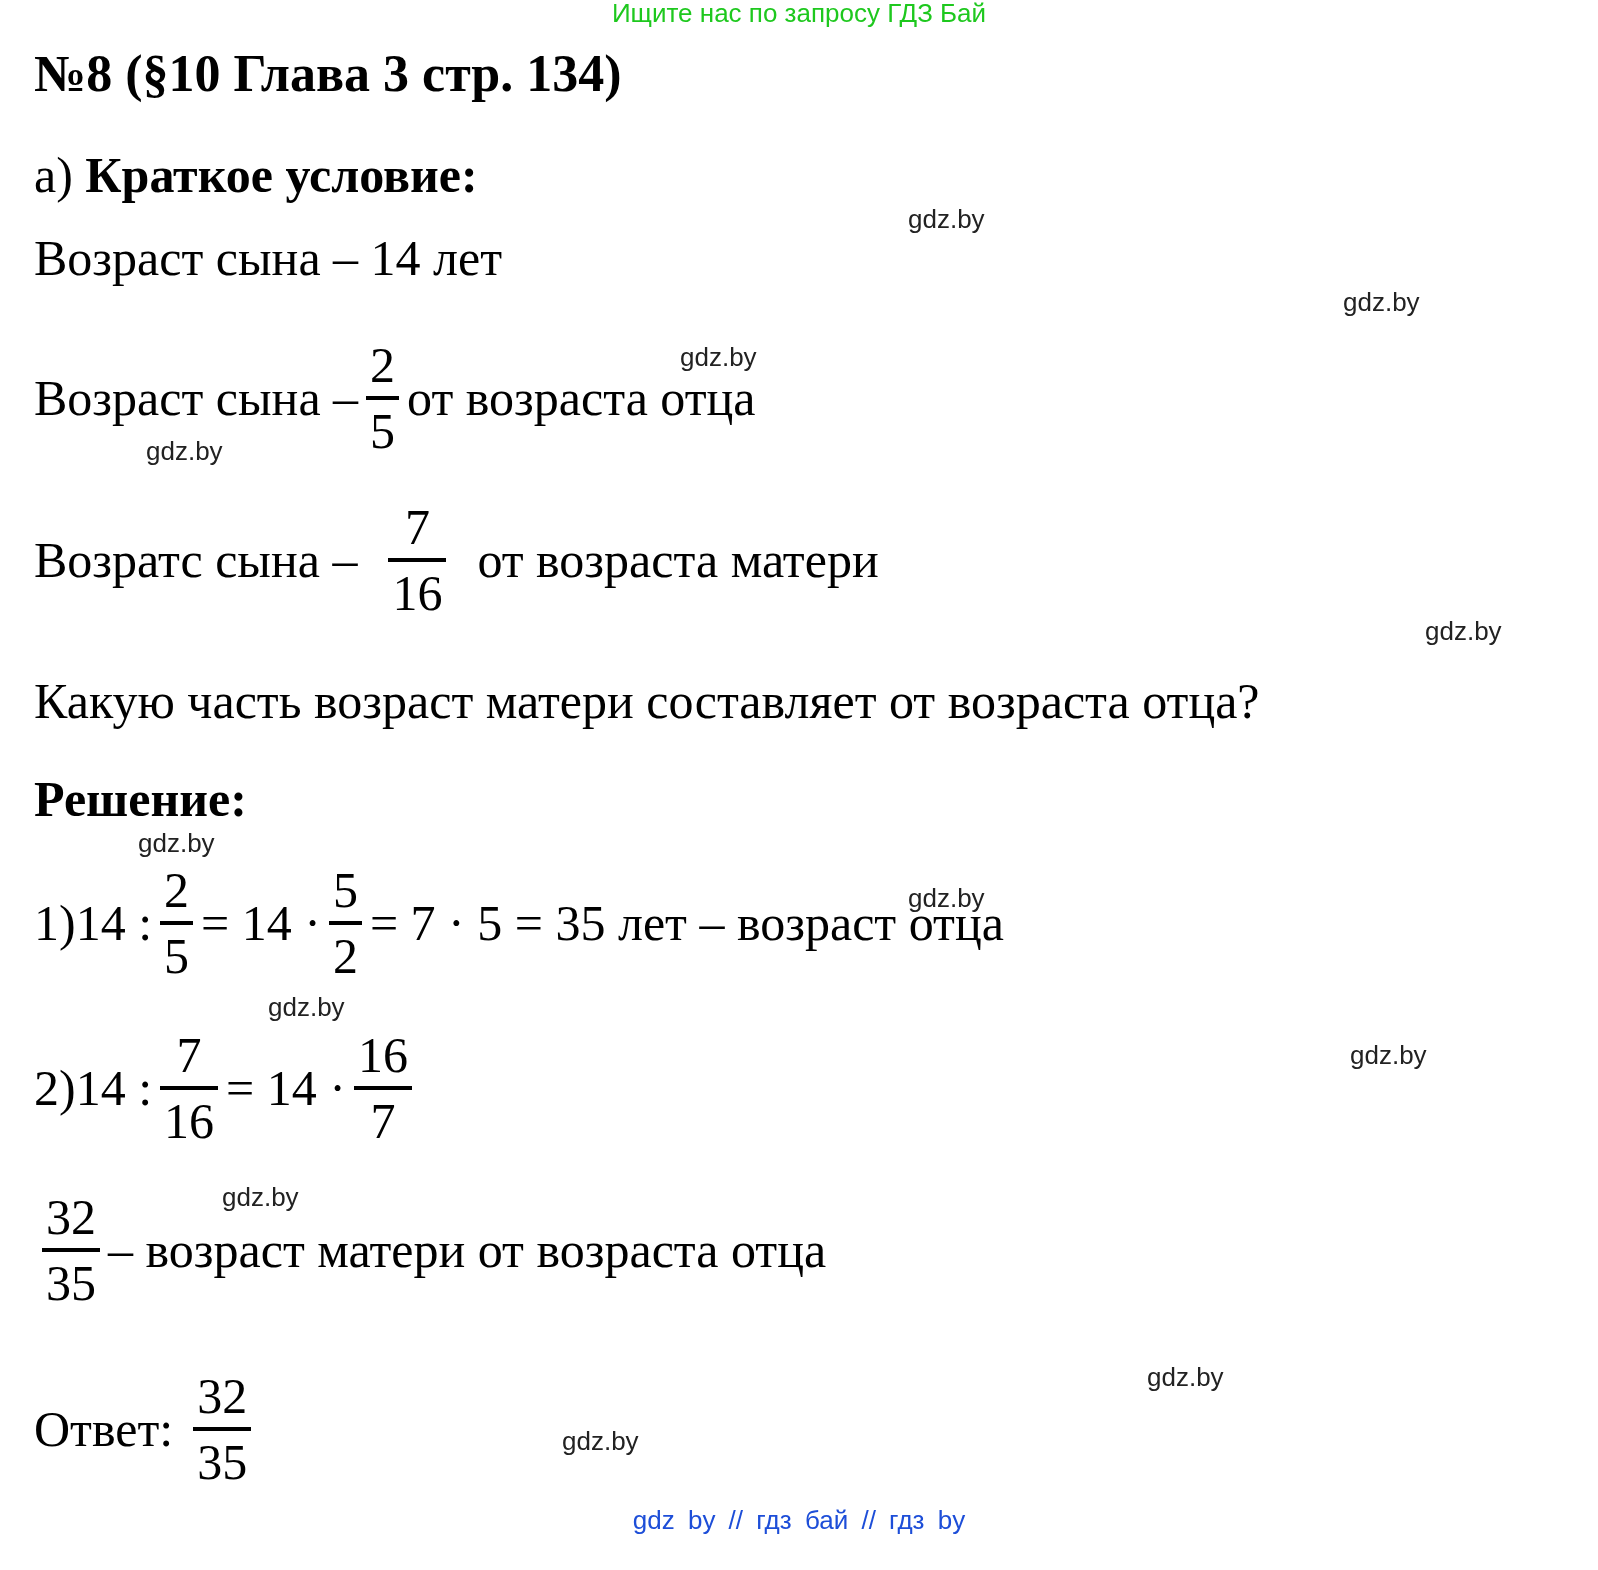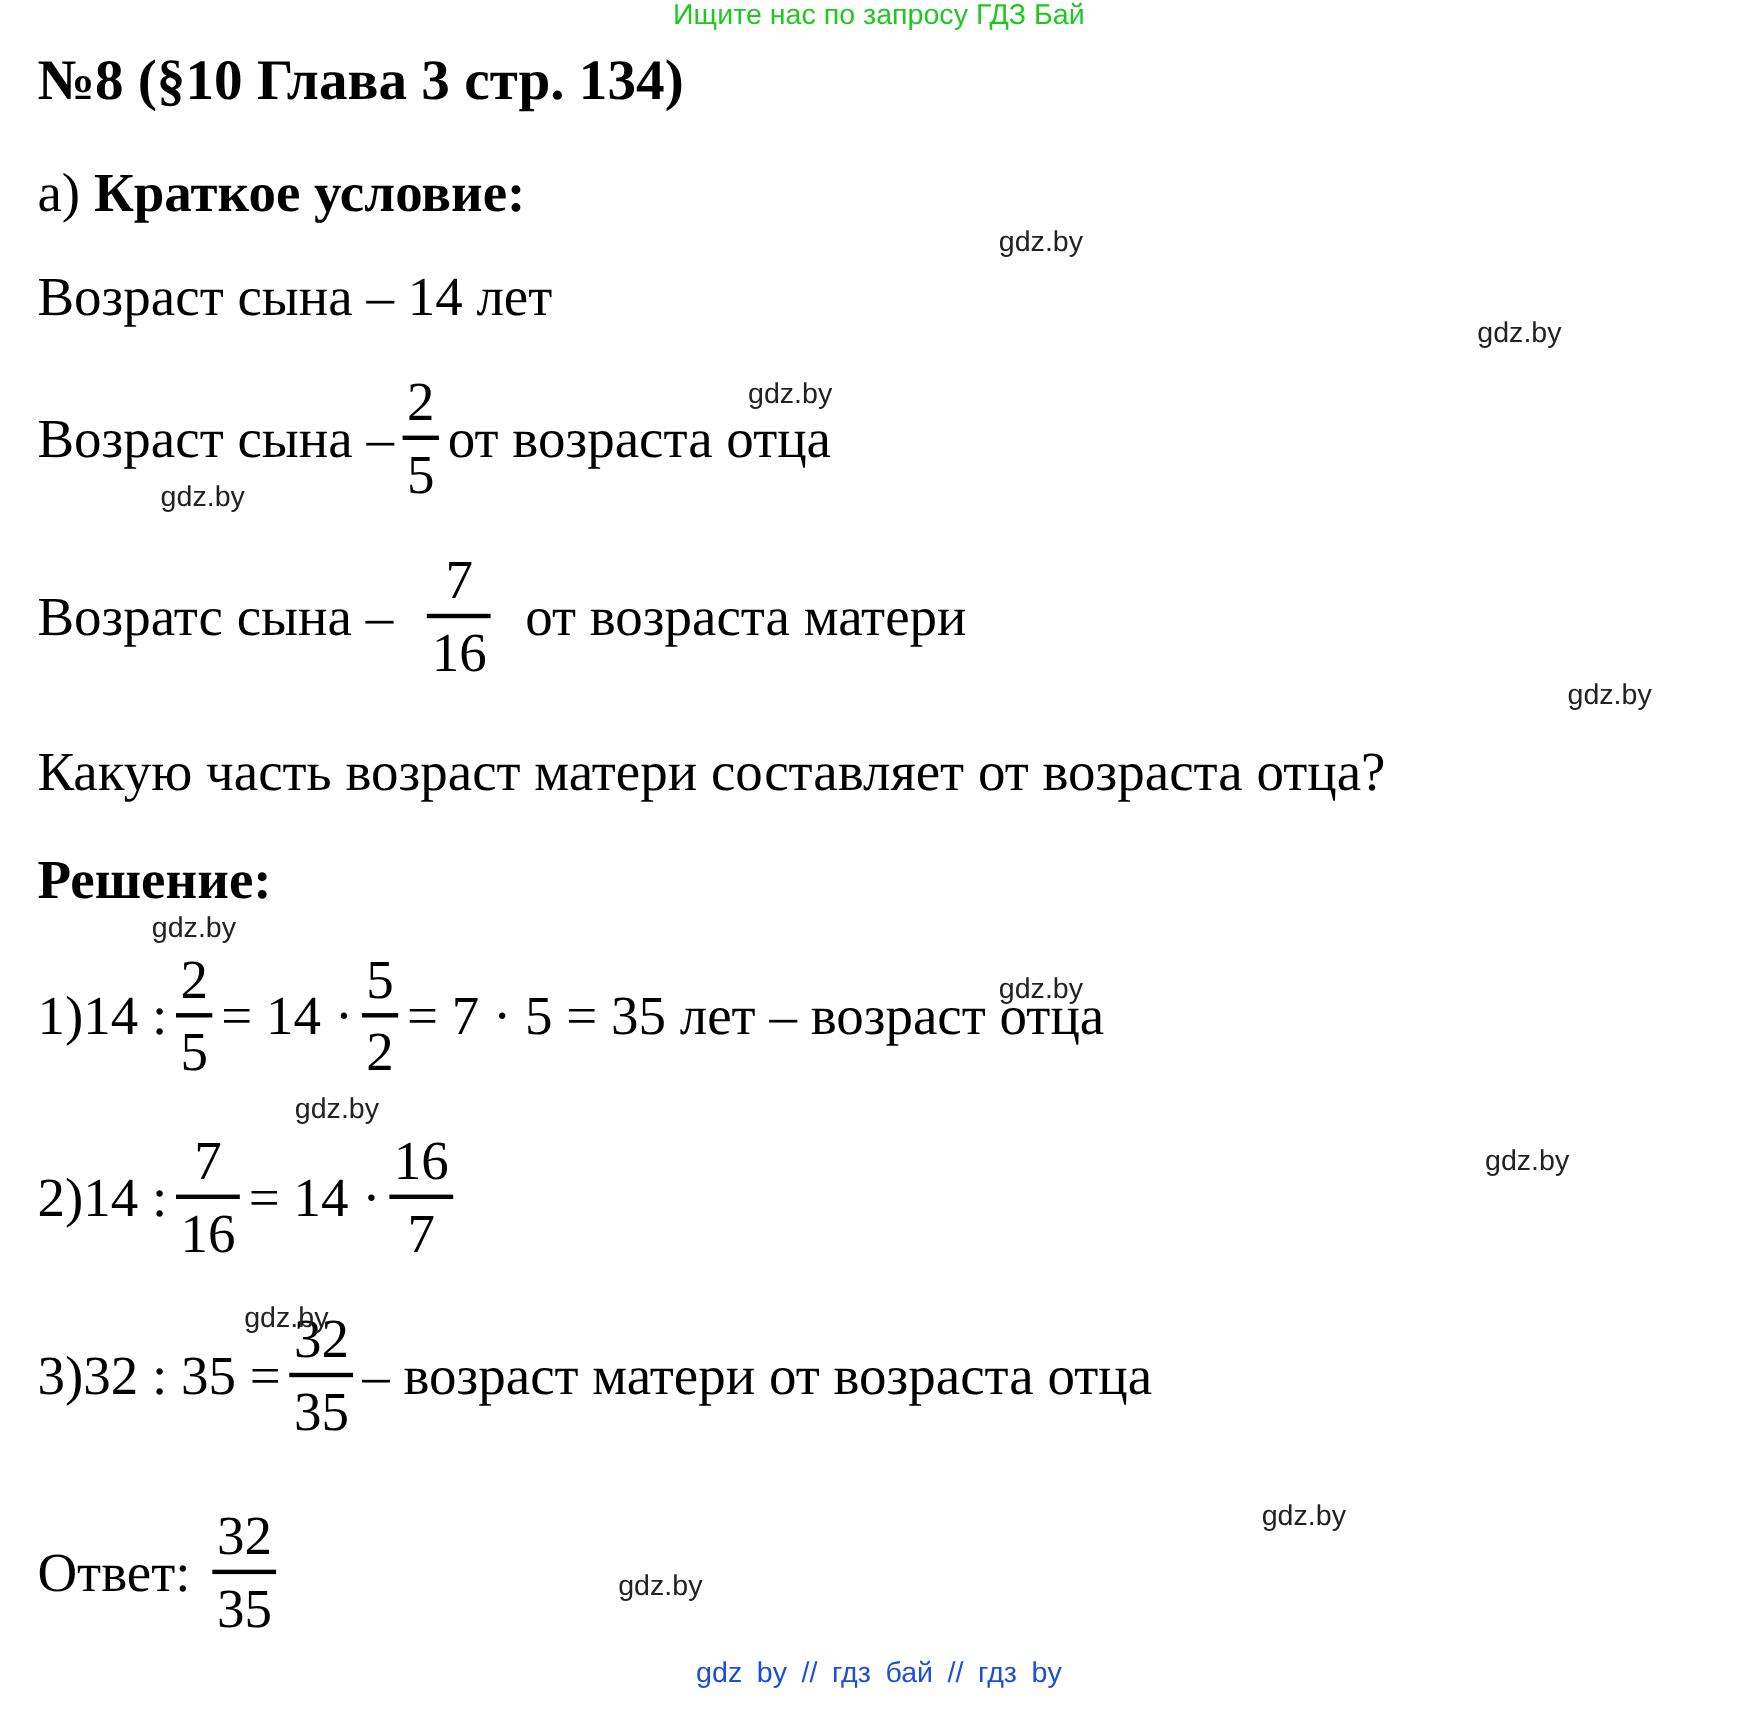--- a/index.html
+++ b/index.html
@@ -22,21 +22,21 @@
 <body>
 
 <div class="abs top-banner">Ищите нас по запросу ГДЗ Бай</div>
 
 <div class="abs title">№8 (§10 Глава 3 стр. 134)</div>
 
 <div class="abs subtitle">
   <span>а) </span><b>Краткое условие:</b>
 </div>
 
-<div class="abs line" style="top:240px;">
+<div class="abs line" style="top:229px;">
   <span>Возраст сына – 14 лет</span>
 </div>
 
 <div class="abs line" style="top:340px;">
   <span>Возраст сына –</span>
   <span class="frac">
     <span class="num">2</span>
     <span class="bar"></span>
     <span class="den">5</span>
   </span>
@@ -84,21 +84,20 @@
   </span>
   <span>= 14 ·</span>
   <span class="frac">
     <span class="num">16</span>
     <span class="bar"></span>
     <span class="den">7</span>
   </span>
 </div>
 
 <div class="abs line" style="top:1192px;">
-  <span>3)32 : 35 =</span>
   <span class="frac">
     <span class="num">32</span>
     <span class="bar"></span>
     <span class="den">35</span>
   </span>
   <span>– возраст матери от возраста отца</span>
 </div>
 
 <div class="abs line" style="top:1355px;margin-top:16px;">
   <span>Ответ:</span>

